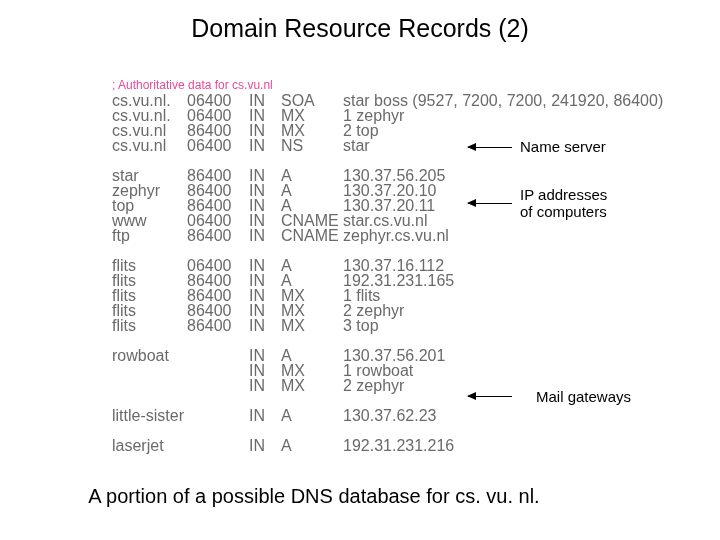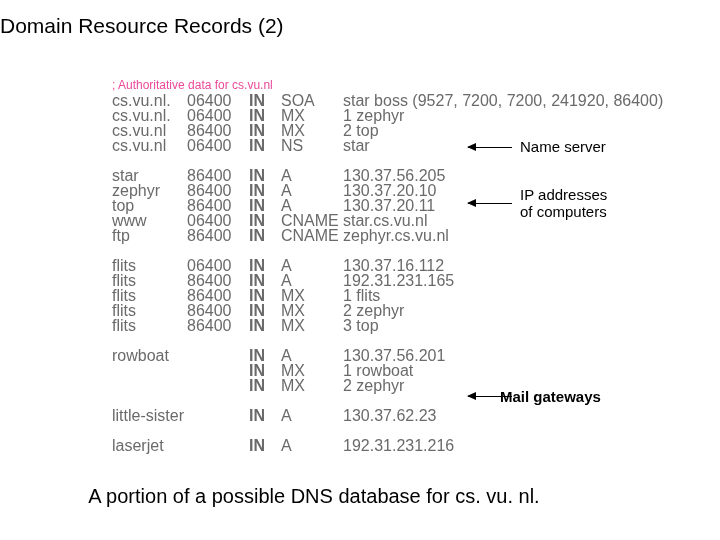--- a/index.html
+++ b/index.html
@@ -9,21 +9,22 @@
     background: #ffffff;
     font-family: Arial, Helvetica, sans-serif;
     position: relative;
     overflow: hidden;
   }
   .title {
     position: absolute;
     top: 14px;
     left: 0;
     width: 720px;
-    font-size: 21px;
+    text-align: center;
+    font-size: 25px;
     color: #000;
   }
   .records {
     position: absolute;
     top: 78px;
     left: 112px;
     font-size: 16px;
     line-height: 15px;
     font-family: Arial, sans-serif;
     color: #6a6a6a;
@@ -33,21 +34,21 @@
     color: #ec4899;
     position: absolute;
     top: 78px;
     left: 112px;
     font-size: 12px;
     font-family: Arial, sans-serif;
   }
   .row { display: flex; }
   .c-name  { display: inline-block; width: 75px; }
   .c-ttl   { display: inline-block; width: 62px; }
-  .c-class { display: inline-block; width: 32px; font-weight: bold; }
+  .c-class { display: inline-block; width: 32px; }
   .c-type  { display: inline-block; width: 62px; }
   .c-value { display: inline-block; }
   .blank { height: 15px; }
   .annotation {
     position: absolute;
     font-size: 15px;
     color: #000000;
     font-family: Arial, sans-serif;
   }
   .arrow {
@@ -87,15 +88,15 @@
 <div class="arrow" style="left:468px; top:147px; width:44px;"></div>
 <div class="annotation" style="left:520px; top:138px;">Name server</div>
 
 <div class="arrow" style="left:468px; top:203px; width:44px;"></div>
 <div class="annotation" style="left:520px; top:186px; line-height:17px;">
   <span>IP addresses</span><br>
   <span>of computers</span>
 </div>
 
 <div class="arrow" style="left:468px; top:396px; width:44px;"></div>
-<div class="annotation" style="left:500px; top:388px;font-weight:bold;">Mail gateways</div>
+<div class="annotation" style="left:536px; top:388px;">Mail gateways</div>
 
 <div class="caption">A portion of a possible DNS database for cs. vu. nl.</div>
 
 </body></html>

